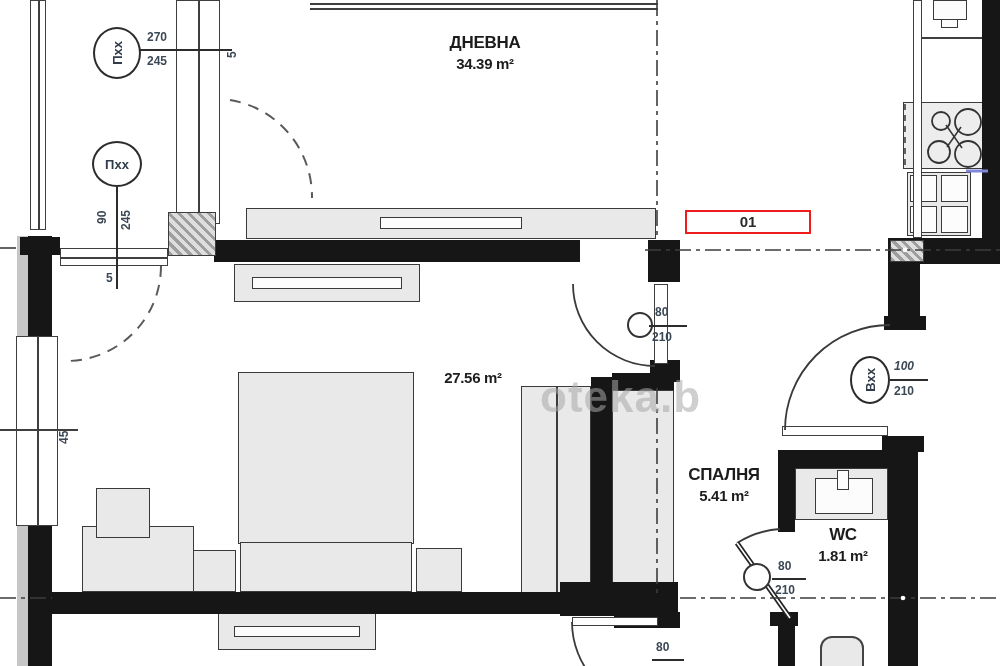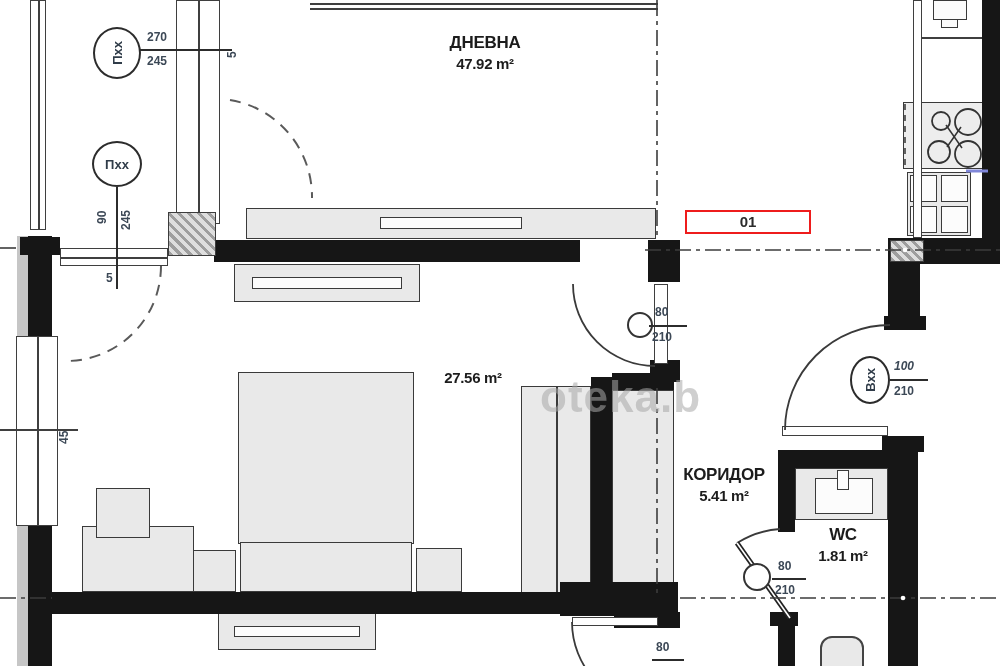--- a/index.html
+++ b/index.html
@@ -139,27 +139,27 @@
   <div class="wall" style="left:778px;top:616px;width:17px;height:50px;"></div>
   <div class="wall" style="left:770px;top:612px;width:28px;height:14px;"></div>
   <div class="toilet"></div>
   <div class="wall" style="left:888px;top:450px;width:30px;height:216px;"></div>
   <div class="dim" style="left:778px;top:560px;">80</div>
   <div class="fline" style="left:772px;top:578px;width:34px;"></div>
   <div class="dim" style="left:775px;top:584px;">210</div>
 
   <div class="room-label" style="left:420px;top:32px;width:130px;">
     <div>ДНЕВНА</div>
-    <div class="area">47.92 m²</div>
+    <div class="area">34.39 m²</div>
   </div>
   <div class="room-label" style="left:408px;top:368px;width:130px;">
     <div class="area">27.56 m²</div>
   </div>
   <div class="room-label" style="left:660px;top:464px;width:128px;">
-    <div>КОРИДОР</div>
+    <div>СПАЛНЯ</div>
     <div class="area">5.41 m²</div>
   </div>
   <div class="room-label" style="left:798px;top:524px;width:90px;">
     <div>WC</div>
     <div class="area">1.81 m²</div>
   </div>
 
   <div class="red-tag">
     <div class="red-cell">01</div>
   </div>

